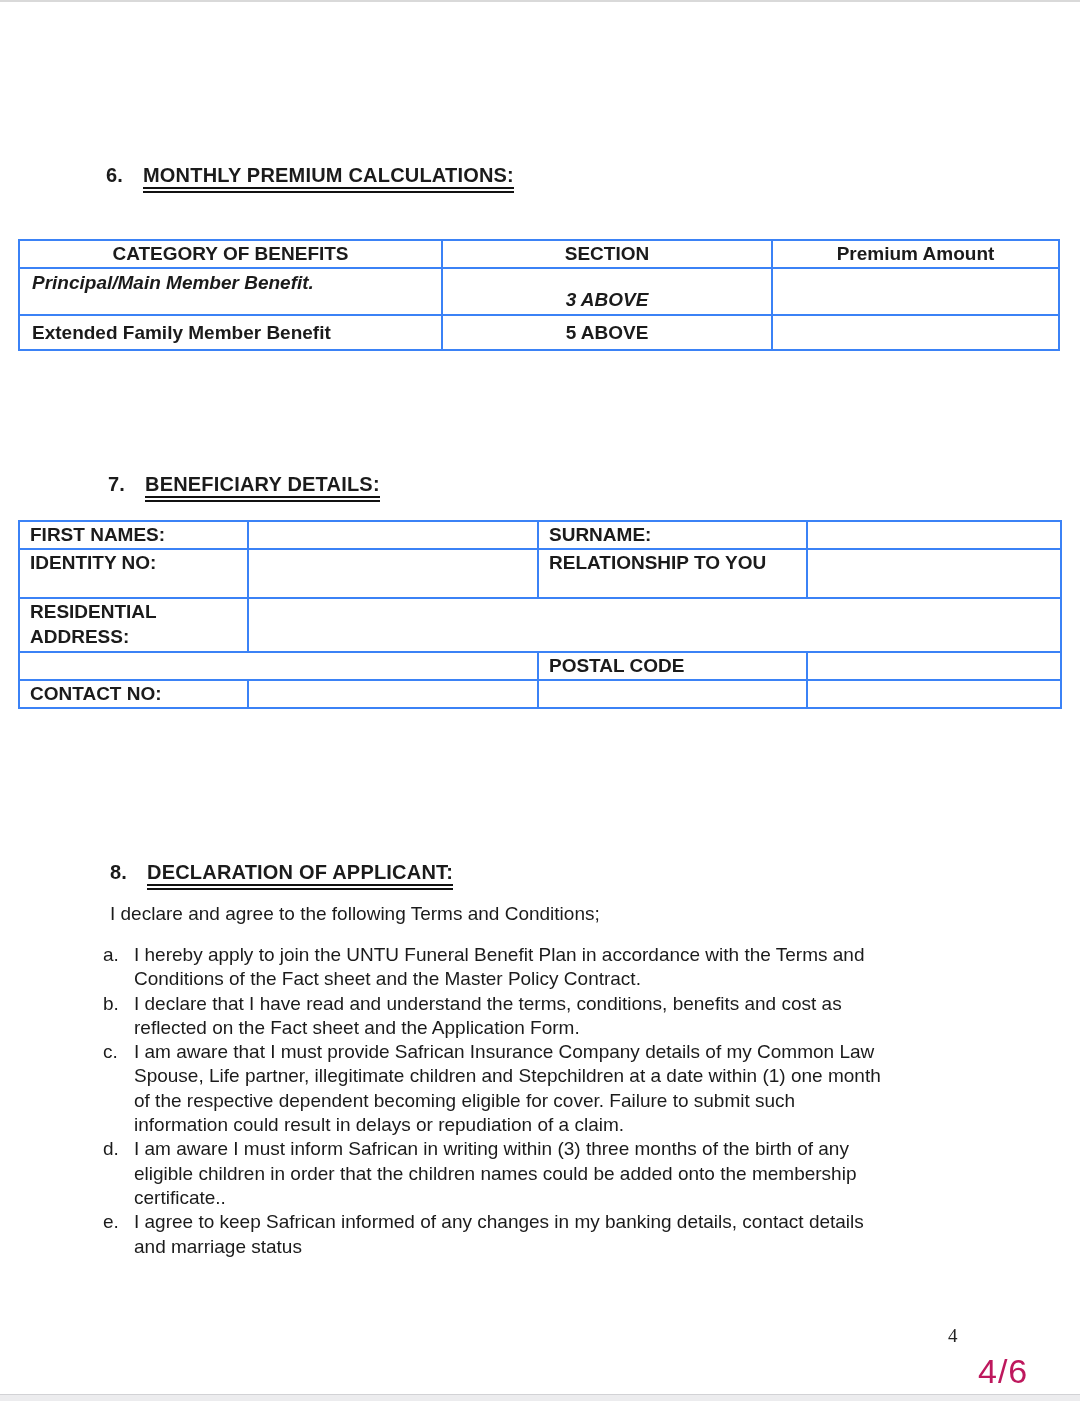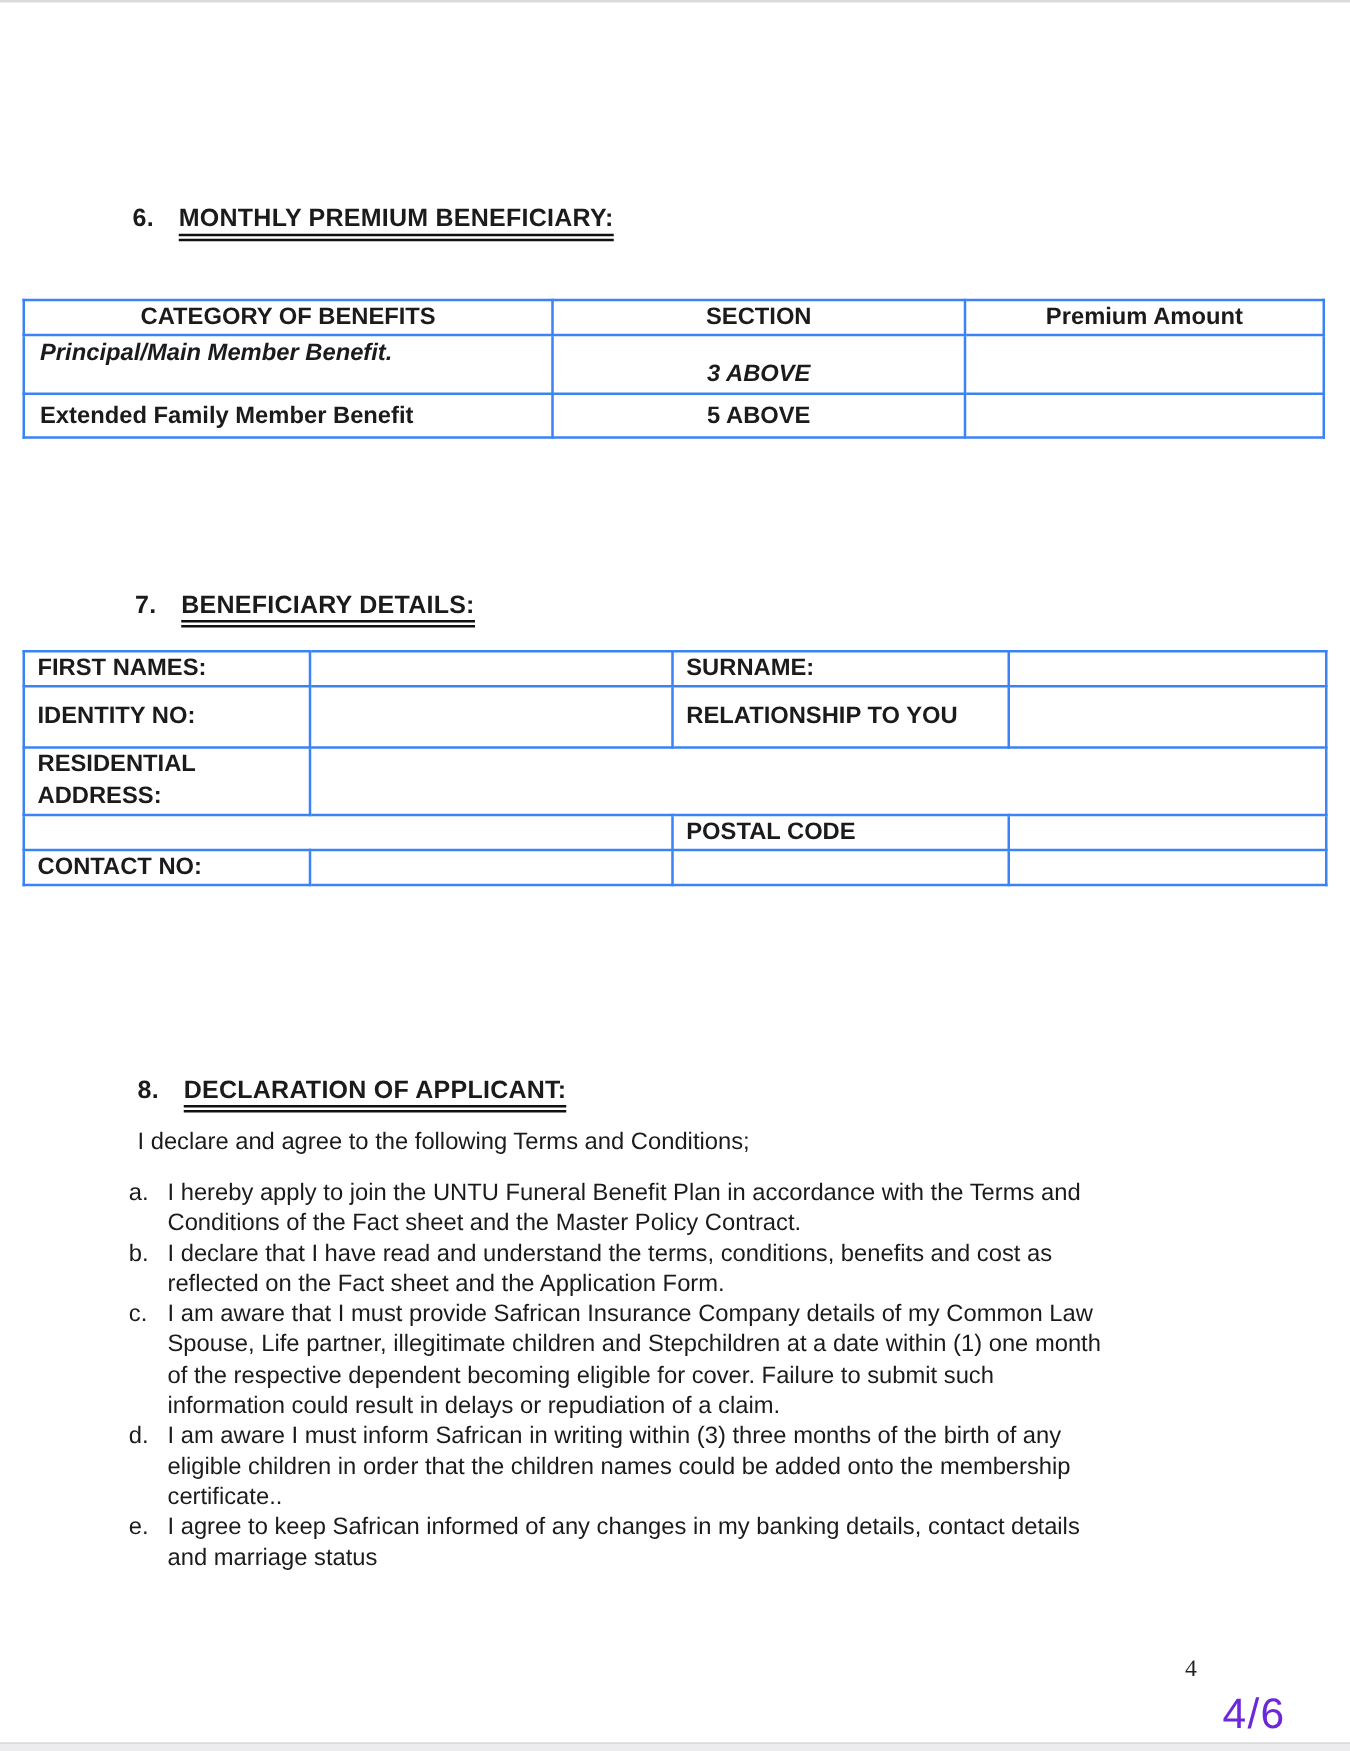--- a/index.html
+++ b/index.html
@@ -48,21 +48,21 @@
   .premium-table { position:absolute; left:18px; top:239px; width:1040px; }
   .premium-table td.cat   { text-align:left; padding-left:12px; }
   .premium-table td.sec   { text-align:center; }
   .premium-table td.amt   { text-align:center; }
   .premium-table tr.hdr td { text-align:center; vertical-align:middle; }
   .premium-table tr.r1 td.cat { vertical-align:top; padding-top:3px; }
   .premium-table tr.r1 td.sec { vertical-align:bottom; padding-bottom:3px; }
 
   .bene-table { position:absolute; left:18px; top:520px; width:1042px; }
   .bene-table td { vertical-align:middle; }
-  .bene-table tr.rowB td { vertical-align:top; padding-top:12px; }
+  .bene-table tr.rowB td { vertical-align:top; padding-top:2px; }
   .bene-table tr.rowC td.lbl { vertical-align:top; padding-top:0; line-height:25px; }
 
   .intro {
     position:absolute; left:110px; top:903px;
     font-size:19px; white-space:nowrap;
   }
   .decl-list {
     position:absolute; left:103px; top:943px; width:905px;
     font-size:19px; line-height:24.3px;
   }
@@ -70,32 +70,32 @@
   .decl-marker { flex:none; width:31px; }
   .decl-text { white-space:pre-line; }
 
   .page-number {
     position:absolute; left:948px; top:1325px;
     font-family:"Liberation Serif", serif;
     font-size:19px; color:#222222;
   }
   .viewer-indicator {
     position:absolute; left:978px; top:1352px;
-    font-size:34px; color:#6d28d9; letter-spacing:1px;
+    font-size:34px; color:#be185d; letter-spacing:1px;
   }
 </style>
 </head>
 <body>
 
 <div class="page">
   <div class="edge-top"></div>
 
   <div class="heading" style="left:106px; top:164px;">
     <span class="num">6.</span>
-    <span class="ul">MONTHLY PREMIUM BENEFICIARY:</span>
+    <span class="ul">MONTHLY PREMIUM CALCULATIONS:</span>
   </div>
 
   <table class="premium-table">
     <colgroup>
         <col style="width:423px">
         <col style="width:330px">
         <col style="width:287px">
       </colgroup>
     <tbody>
         <tr class="hdr" style="height:26px;">

